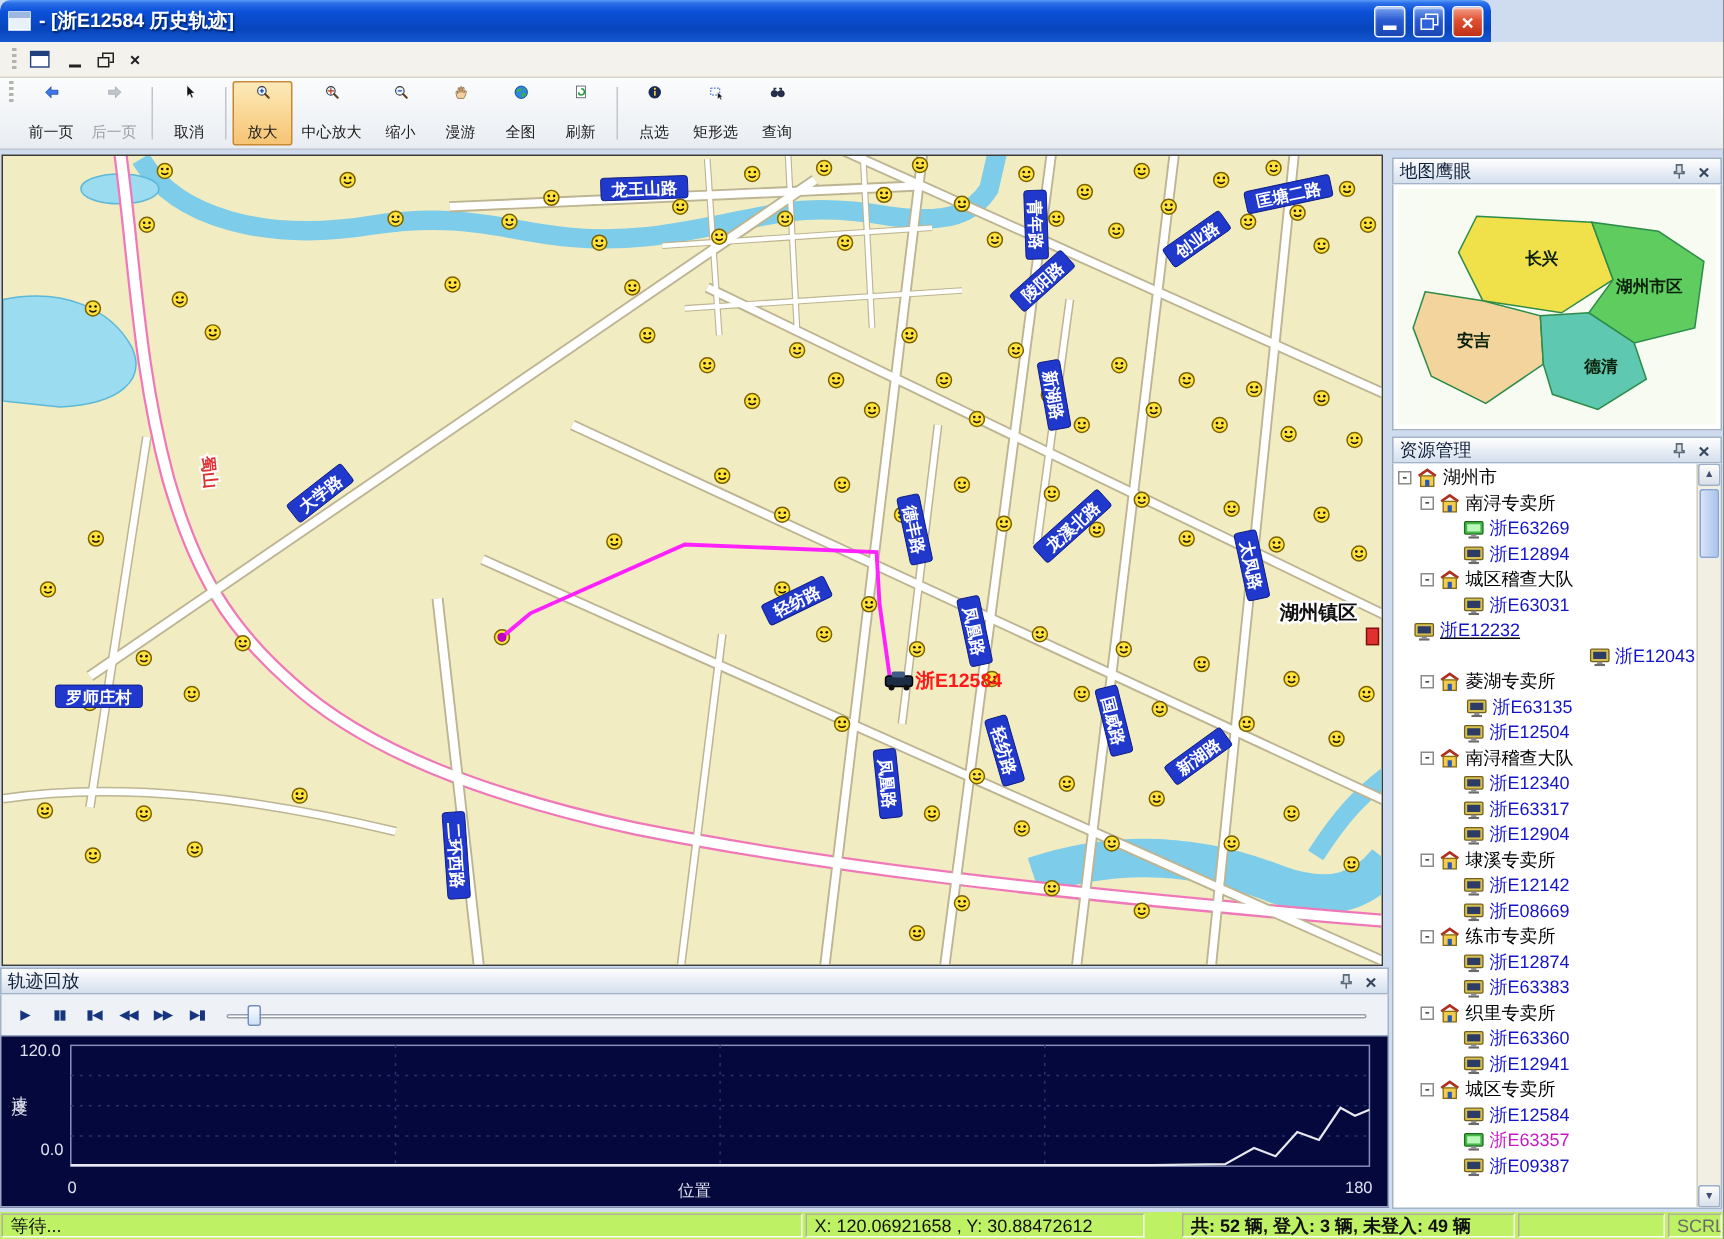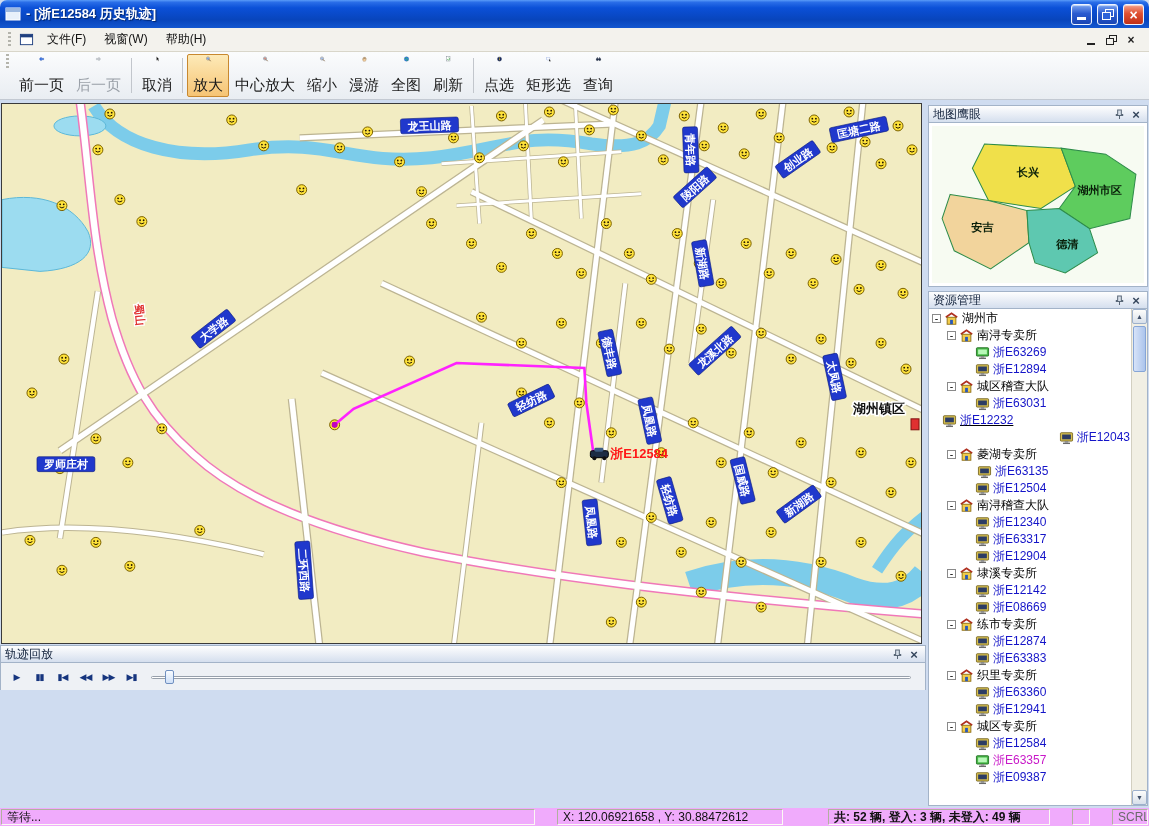--- a/index.html
+++ b/index.html
@@ -1,20 +1,20 @@
 <!DOCTYPE html>
 <html><head>
 <meta charset="utf-8">
 <style>
   html,body{margin:0;padding:0;background:#444;}
   *{box-sizing:border-box;font-family:"Liberation Sans","DejaVu Sans",sans-serif;}
   .window{position:relative;width:1149px;height:826px;background:#cfdcf0;overflow:hidden;}
 
   
-  .titlebar{position:absolute;left:0;top:0;width:1149px;height:28px;display:flex;align-items:center;gap:5px;padding:0 5px;
+  .titlebar{position:absolute;left:0;top:0;width:994px;height:28px;display:flex;align-items:center;gap:5px;padding:0 5px;
     background:linear-gradient(180deg,#5a9cf8 0%,#2a6ee8 8%,#0b50d8 28%,#0845bc 70%,#1457d0 100%);
     border-radius:7px 7px 0 0;}
   .title-text{flex:1;color:#fff;font-weight:bold;font-size:13px;text-shadow:1px 1px 1px #00266e;white-space:nowrap;}
   .tb-ctl{position:relative;width:21px;height:21px;border-radius:3px;border:1px solid #eef4ff;color:#fff;
     background:linear-gradient(180deg,#7aa4f0,#2a5ad0 45%,#1a46b4);box-shadow:inset 0 1px 1px rgba(255,255,255,.6);}
   .tb-ctl.close{background:linear-gradient(180deg,#f4a08a,#e05030 45%,#c03018);}
   .g-min{position:absolute;left:5px;bottom:4px;width:9px;height:3px;background:#fff;}
   .g-restore{position:absolute;left:4px;top:4px;width:12px;height:11px;}
   .g-restore::before{content:"";position:absolute;right:0;top:0;width:7px;height:6px;border:1px solid #fff;}
   .g-restore::after{content:"";position:absolute;left:0;bottom:0;width:7px;height:6px;border:1px solid #fff;background:#2e62d8;}
@@ -34,21 +34,21 @@
   .g-mrestore::before{content:"";position:absolute;right:0;top:0;width:6px;height:5px;border:1px solid #222;}
   .g-mrestore::after{content:"";position:absolute;left:0;bottom:0;width:6px;height:5px;border:1px solid #222;background:#f3f2ed;}
 
   
   .toolbar{position:absolute;left:0;top:52px;width:1149px;height:48px;display:flex;align-items:stretch;padding:2px 2px;
     background:linear-gradient(180deg,#fbfcfd,#e9edf2);border-bottom:1px solid #c3c9d2;}
   .tb-wrap{display:flex;align-items:stretch;}
   .tb-btn{display:flex;flex-direction:column;align-items:center;justify-content:center;min-width:40px;padding:1px 5px;
     border:1px solid transparent;border-radius:2px;}
   .tb-ic{width:21px;height:21px;}
-  .tb-lb{font-size:15px;color:#1a1a1a;margin-top:14px;white-space:nowrap;}
+  .tb-lb{font-size:10px;color:#1a1a1a;margin-top:14px;white-space:nowrap;}
   .tb-btn.active{background:linear-gradient(180deg,#fdeab8,#f6c474);border:1px solid #c8882f;}
   .tb-btn.disabled .tb-lb{color:#9aa0a8;}
   .tb-sep{width:1px;background:#c2c6cc;margin:4px 4px;}
 
   
   .map{position:absolute;left:1px;top:103px;width:921px;height:541px;border:1px solid #3a3a3a;background:#f2ecc2;overflow:hidden;}
   .map svg{display:block;width:100%;height:100%;}
 
   
   .panel-header{height:18px;background:linear-gradient(180deg,#fefefe,#d5dfee);border:1px solid #a3b3c8;
@@ -89,21 +89,21 @@
   .thumb{position:absolute;top:3px;width:9px;height:14px;background:linear-gradient(180deg,#f9fcff,#cfe0f8);
     border:1px solid #7090c0;border-radius:2px;}
   .chart{position:relative;height:115px;background:#04083c;border:1px solid #9aa6c2;overflow:hidden;}
   .chart svg{position:absolute;left:0;top:0;width:100%;height:100%;}
   .c-lab{position:absolute;color:#dde0ec;font-size:11px;white-space:nowrap;}
   .c-ymax{left:12px;top:4px;} .c-ymin{left:26px;top:70px;}
   .c-ylab{left:3px;top:30px;writing-mode:vertical-rl;letter-spacing:2px;}
   .c-xmin{left:44px;top:95px;} .c-xlab{left:50%;top:95px;transform:translateX(-50%);} .c-xmax{right:10px;top:95px;}
 
   
-  .statusbar{position:absolute;left:0;top:808px;width:1149px;height:18px;background:#f0abfc;display:flex;font-size:12px;color:#111;gap:20px;}
+  .statusbar{position:absolute;left:0;top:808px;width:1149px;height:18px;background:#bef264;display:flex;font-size:12px;color:#111;}
   .sb-seg{margin:1px;padding:0 5px;display:flex;align-items:center;border:1px solid;border-color:#b2af9f #fbfaf3 #fbfaf3 #b2af9f;
     white-space:nowrap;overflow:hidden;}
   .s1{width:534px;} .s2{width:226px;} .s3{width:222px;font-weight:bold;margin-left:24px;} .s4{flex:1;} .s5{width:36px;color:#6a6a6a;}
   .defs{position:absolute;width:0;height:0;}
 </style>
 </head>
 <body>
 
 <svg class="defs" aria-hidden="true">
 <defs>
@@ -199,25 +199,20 @@
         <span class="g-close">×</span>
       </div>
   </div>
 
   <div class="menubar">
     <div class="grip"></div>
     <svg width="15" height="15" viewBox="0 0 16 16" style="margin:0 4px;">
         <rect x="1.5" y="2.5" width="13" height="11" fill="#ffffff" stroke="#204080"></rect>
         <rect x="1.5" y="2.5" width="13" height="3.2" fill="#204080"></rect>
       </svg>
-    <div class="menu-items">
-        <div class="menu-item">文件(F)</div>
-        <div class="menu-item">视窗(W)</div>
-        <div class="menu-item">帮助(H)</div>
-      </div>
     <div class="mdi-ctls">
       <span class="mdi-btn">
           <span class="g-mmin"></span>
         </span>
       <span class="mdi-btn">
           <span class="g-mrestore"></span>
         </span>
       <span class="mdi-btn">×</span>
     </div>
   </div>
@@ -844,20 +839,38 @@
           <div class="pb-btn">▮◀</div>
           <div class="pb-btn">◀◀</div>
           <div class="pb-btn">▶▶</div>
           <div class="pb-btn">▶▮</div>
         </div>
       <div class="slider">
         <div class="groove"></div>
         <div class="thumb" style="left: 1.8%;"></div>
       </div>
     </div>
+    <div class="chart">
+      <svg id="chart-svg" viewBox="0 0 920 115" preserveAspectRatio="none">
+          <rect x="46" y="6" width="862" height="82" fill="none" stroke="#8890b8"></rect>
+          <line x1="46" x2="908" y1="26.5" y2="26.5" stroke="#2c3070" stroke-dasharray="2 4"></line>
+          <line x1="261.5" x2="261.5" y1="6" y2="88" stroke="#2c3070" stroke-dasharray="2 4"></line>
+          <line x1="46" x2="908" y1="47" y2="47" stroke="#2c3070" stroke-dasharray="2 4"></line>
+          <line x1="477" x2="477" y1="6" y2="88" stroke="#2c3070" stroke-dasharray="2 4"></line>
+          <line x1="46" x2="908" y1="67.5" y2="67.5" stroke="#2c3070" stroke-dasharray="2 4"></line>
+          <line x1="692.5" x2="692.5" y1="6" y2="88" stroke="#2c3070" stroke-dasharray="2 4"></line>
+          <polyline points="46.0,87.3 165.7,87.3 285.4,87.3 405.2,87.3 524.9,87.3 644.6,87.3 764.3,87.3 812.2,86.6 831.4,75.7 845.7,81.2 860.1,64.8 874.5,70.2 888.8,48.4 898.4,53.8 908.0,49.7" fill="none" stroke="#e8e8ee" stroke-width="1.5"></polyline>
+        </svg>
+      <span class="c-lab c-ymax">120.0</span>
+      <span class="c-lab c-ymin">0.0</span>
+      <span class="c-lab c-ylab">速度</span>
+      <span class="c-lab c-xmin">0</span>
+      <span class="c-lab c-xlab">位置</span>
+      <span class="c-lab c-xmax">180</span>
+    </div>
   </div>
 
   <div class="statusbar">
     <div class="sb-seg s1">等待...</div>
     <div class="sb-seg s2">X: 120.06921658 , Y: 30.88472612</div>
     <div class="sb-seg s3">共: 52 辆, 登入: 3 辆, 未登入: 49 辆</div>
     <div class="sb-seg s4"></div>
     <div class="sb-seg s5">SCRL</div>
   </div>
 

